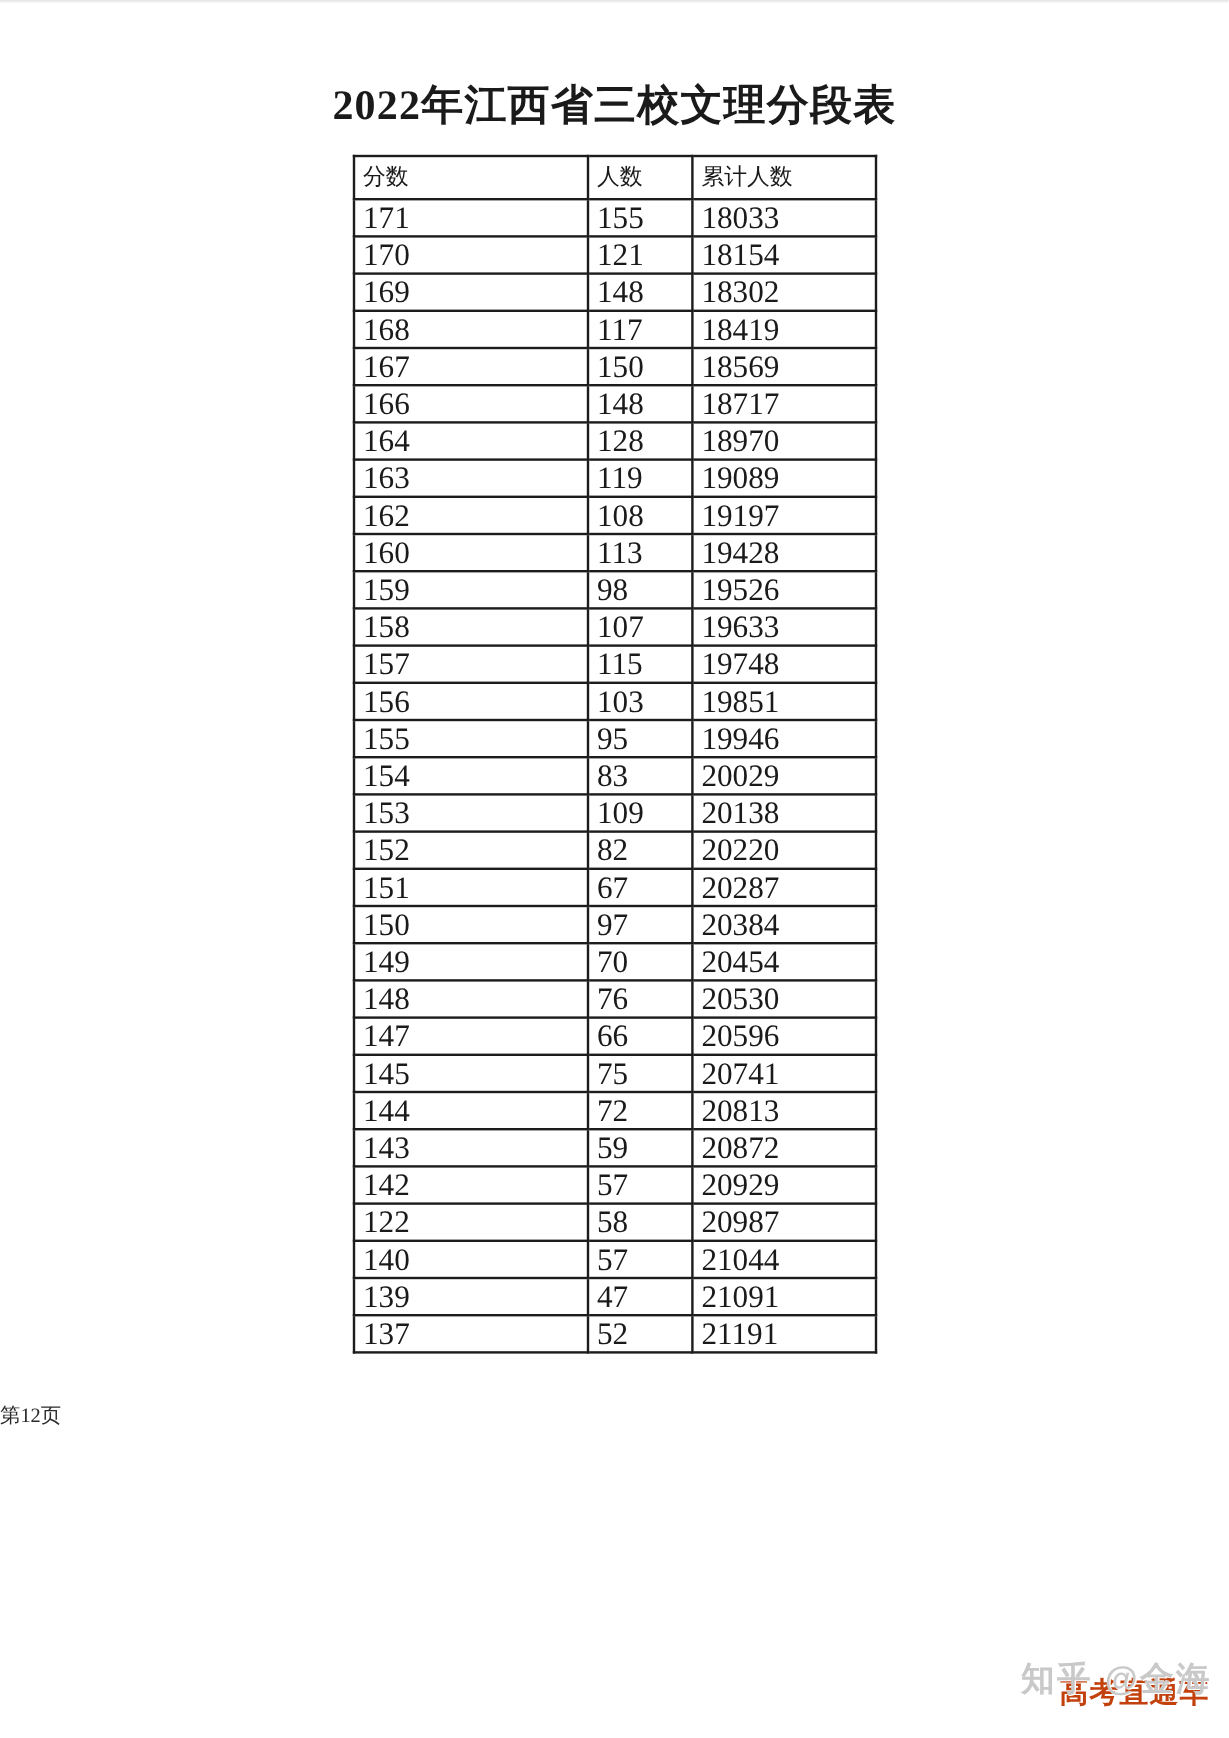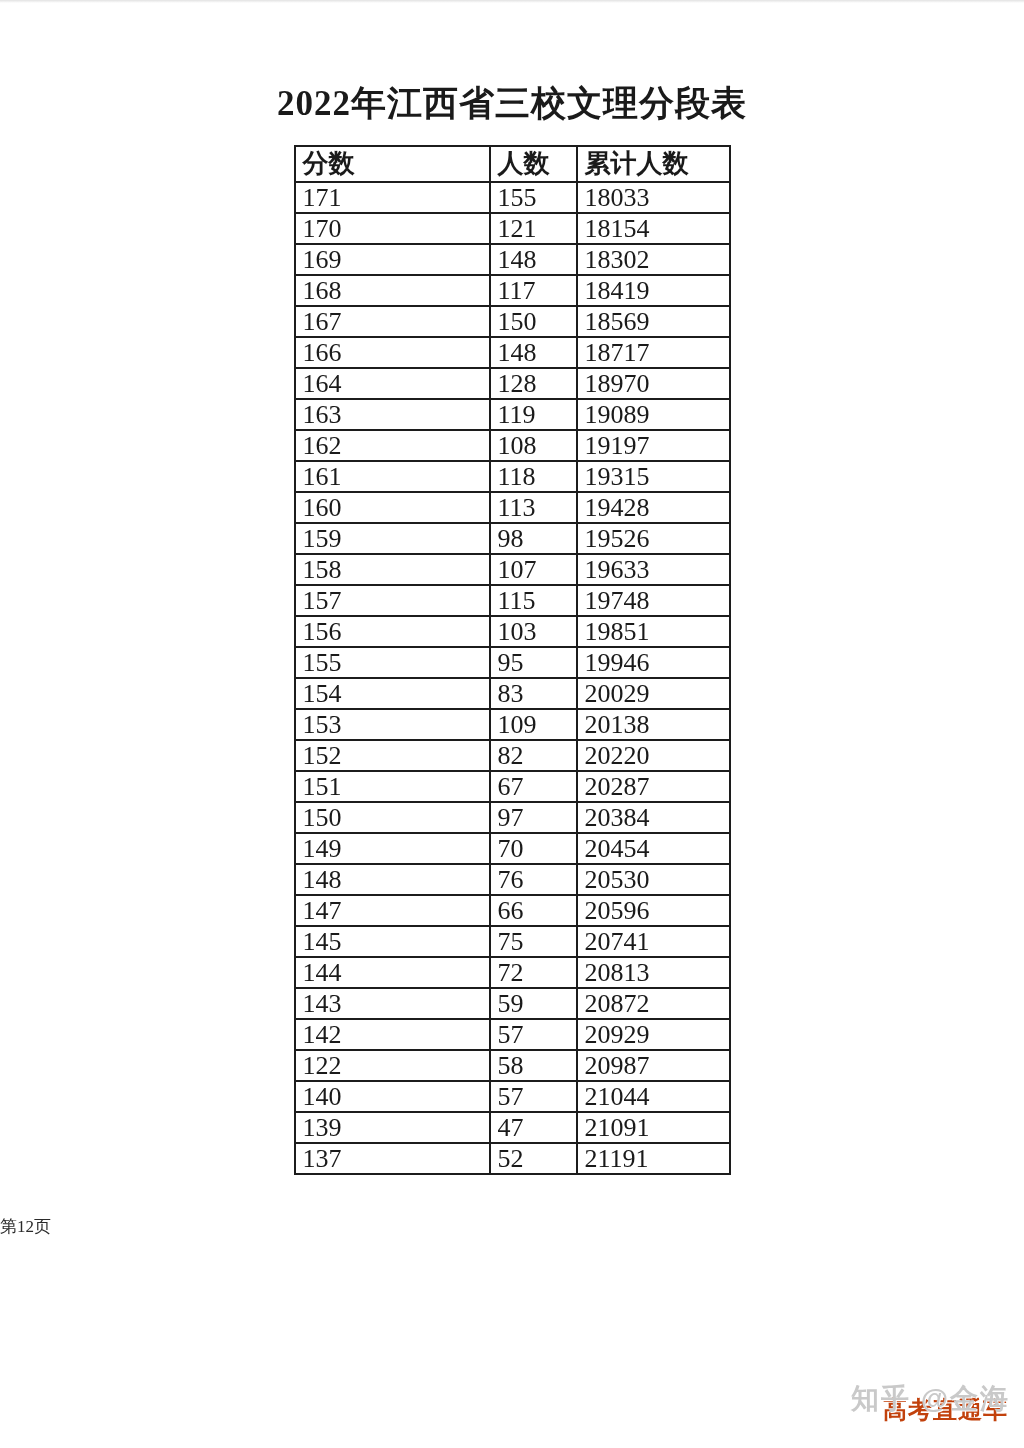--- a/index.html
+++ b/index.html
@@ -20,21 +20,21 @@
   .page::before {
     content: "";
     position: absolute;
     top: 0; left: 0; right: 0;
     height: 3px;
     background: linear-gradient(#cfcfcf, #ffffff);
     opacity: .6;
   }
   .title {
     margin: 0;
-    padding-top: 80px;
+    padding-top: 64px;
     text-align: center;
     font-size: 35px;
     font-weight: bold;
     letter-spacing: 1px;
   }
   table.score-table {
     margin: 18px auto 0 auto;
     border-collapse: collapse;
     table-layout: fixed;
     width: 408px;
@@ -43,22 +43,22 @@
     border: 2px solid #1c1c1c;
     padding: 0 0 0 7px;
     text-align: left;
     vertical-align: middle;
     line-height: 1.05;
     overflow: hidden;
     white-space: nowrap;
   }
   .score-table th {
     height: 34px;
-    font-size: 26px;
-    font-weight: bold;
+    font-size: 19px;
+    font-weight: normal;
   }
   .score-table td {
     height: 29px;
     font-size: 26px;
     font-weight: normal;
   }
   .col-score      { width: 186px; }
   .col-count      { width: 78px; border-radius: 11px; }
   .col-cumulative { width: 144px; }
   .footer {
@@ -151,25 +151,20 @@
           <td class="col-score">163</td>
           <td class="col-count">119</td>
           <td class="col-cumulative">19089</td>
         </tr>
         <tr>
           <td class="col-score">162</td>
           <td class="col-count">108</td>
           <td class="col-cumulative">19197</td>
         </tr>
         <tr>
-          <td class="col-score">161</td>
-          <td class="col-count">118</td>
-          <td class="col-cumulative">19315</td>
-        </tr>
-        <tr>
           <td class="col-score">160</td>
           <td class="col-count">113</td>
           <td class="col-cumulative">19428</td>
         </tr>
         <tr>
           <td class="col-score">159</td>
           <td class="col-count">98</td>
           <td class="col-cumulative">19526</td>
         </tr>
         <tr>

